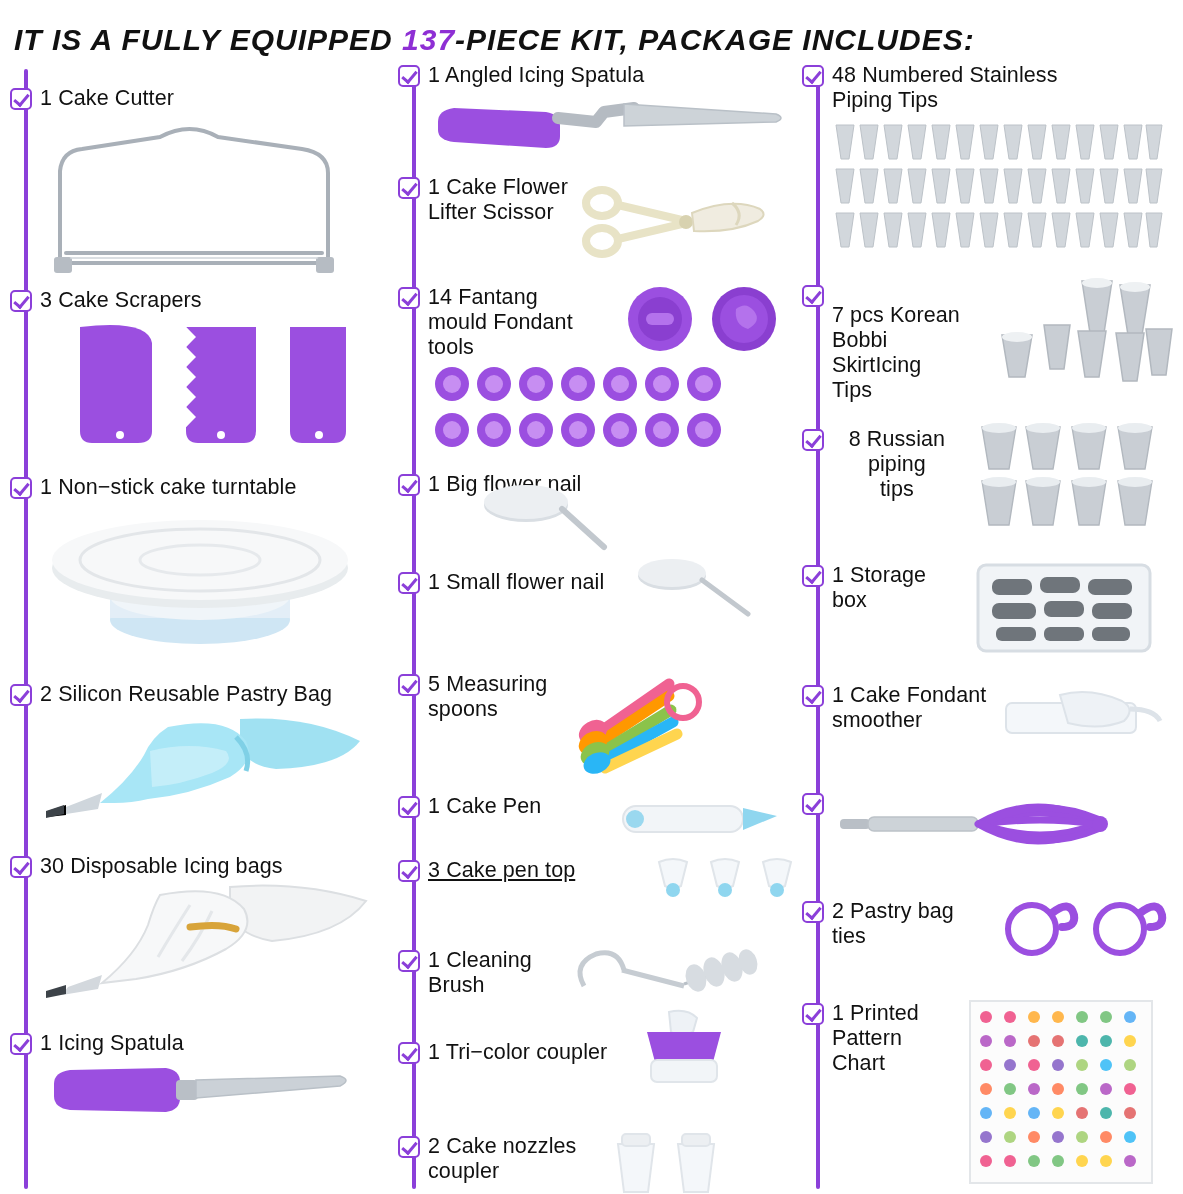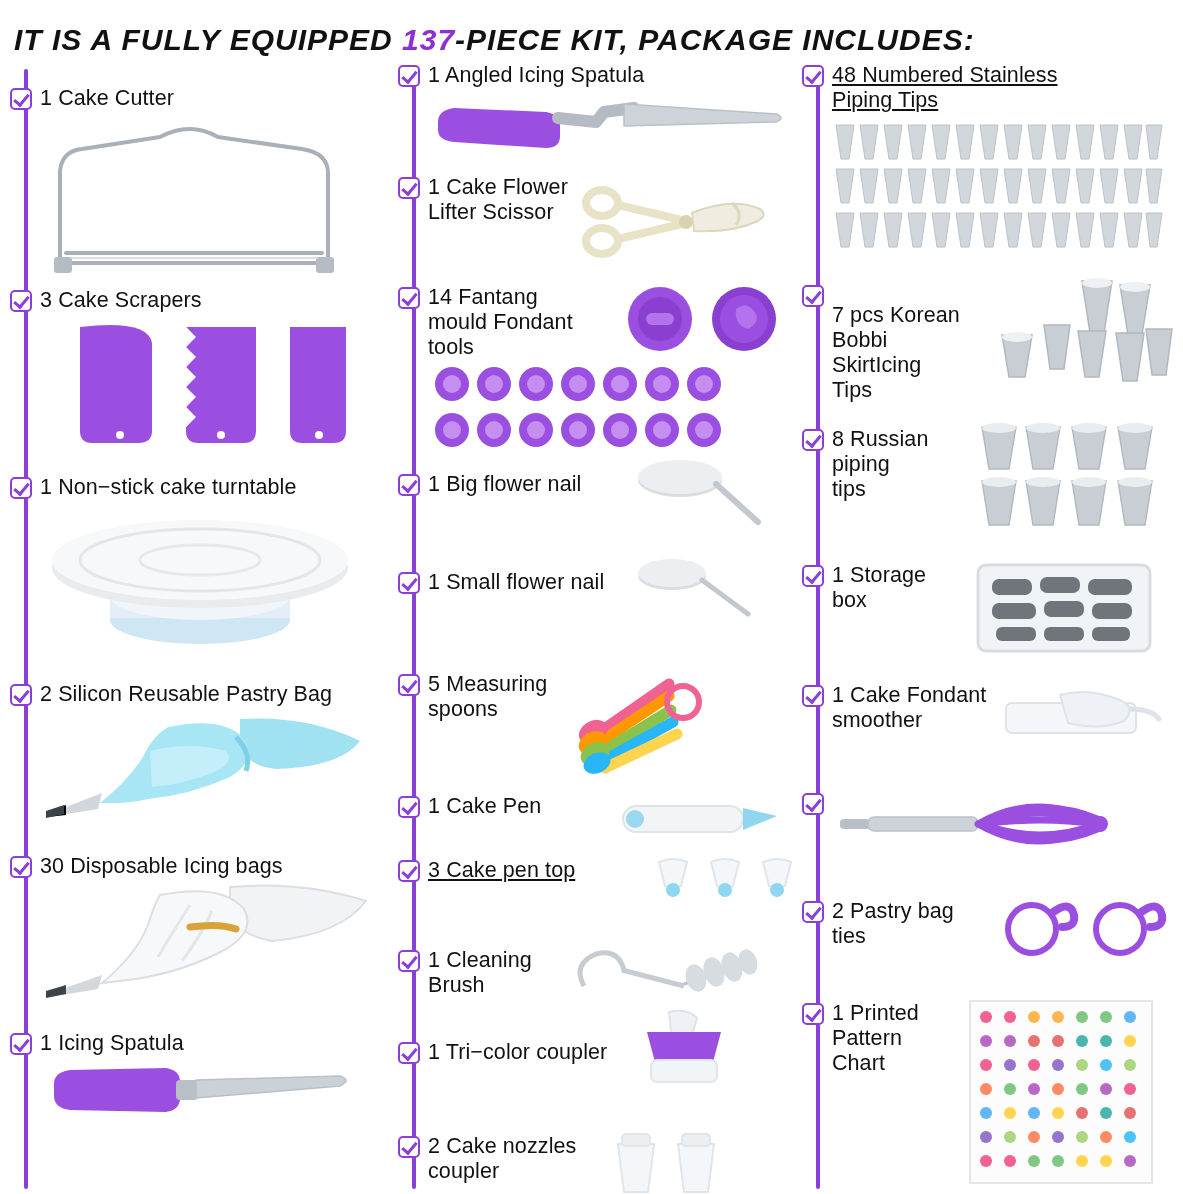--- a/index.html
+++ b/index.html
@@ -282,21 +282,21 @@
               <circle cx="108" cy="66" r="9"></circle>
             <circle cx="150" cy="66" r="9"></circle>
               <circle cx="192" cy="66" r="9"></circle>
               <circle cx="234" cy="66" r="9"></circle>
             <circle cx="276" cy="66" r="9"></circle>
           </g>
         </svg>
       </div>
     </div>
 
-    <div class="item row" style="height:96px;">
+    <div class="item row" style="height:96px;flex-direction:column;">
       <div class="check"></div>
       <div class="label">1 Big flower nail</div>
       <div class="art" style="margin-left:50px;margin-top:-14px;">
         <svg width="130" height="78" viewBox="0 0 130 78">
           <ellipse cx="48" cy="22" rx="42" ry="17" fill="#d9dee3"></ellipse>
           <ellipse cx="48" cy="19" rx="42" ry="17" fill="#eceff2"></ellipse>
           <path d="M84 26 L126 64" stroke="#c2c8ce" stroke-width="6" stroke-linecap="round"></path>
         </svg>
       </div>
     </div>
@@ -410,21 +410,21 @@
           <path d="M82 14 L118 14 L112 62 L88 62 Z" fill="#f4f7fa" stroke="#e0e5ea" stroke-width="2"></path>
           <rect x="86" y="4" width="28" height="12" rx="4" fill="#eceff2" stroke="#e0e5ea" stroke-width="2"></rect>
         </svg>
       </div>
     </div>
   </div>
 
   <div class="col col-3">
     <div class="rail"></div>
 
-    <div class="item" style="height:218px;text-decoration:underline;">
+    <div class="item" style="height:218px;">
       <div class="check"></div>
       <div class="label" style="white-space:pre-line;">48 Numbered Stainless
 Piping Tips</div>
       <div class="art" style="margin-top:6px;">
         <svg width="330" height="140" viewBox="0 0 330 140">
           <g fill="#d2d7dc" stroke="#bcc2c8" stroke-width="1">
             <g>
               <path d="M4 6 l18 0 l-5 34 l-8 0 Z"></path>
                 <path d="M28 6 l18 0 l-5 34 l-8 0 Z"></path>
               <path d="M52 6 l18 0 l-5 34 l-8 0 Z"></path>
@@ -497,21 +497,21 @@
             <ellipse cx="31" cy="62" rx="15" ry="5"></ellipse>
             <ellipse cx="111" cy="8" rx="15" ry="5"></ellipse>
             <ellipse cx="149" cy="12" rx="15" ry="5"></ellipse>
           </g>
         </svg>
       </div>
     </div>
 
     <div class="item row" style="height:134px;">
       <div class="check"></div>
-      <div class="label" style="white-space:pre-line;width:130px;">8 Russian
+      <div class="label" style="white-space:pre-line;width:130px;text-align:center;">8 Russian
 piping
 tips</div>
       <div class="art" style="margin-left:12px;margin-top:-8px;">
         <svg width="190" height="120" viewBox="0 0 190 120">
           <g fill="#c9ced4" stroke="#b2b8bf" stroke-width="1.4">
             <path d="M8 8 l34 0 l-7 42 l-20 0 Z"></path>
             <path d="M52 8 l34 0 l-7 42 l-20 0 Z"></path>
             <path d="M98 8 l34 0 l-7 42 l-20 0 Z"></path>
             <path d="M144 8 l34 0 l-7 42 l-20 0 Z"></path>
             <path d="M8 62 l34 0 l-7 44 l-20 0 Z"></path>

